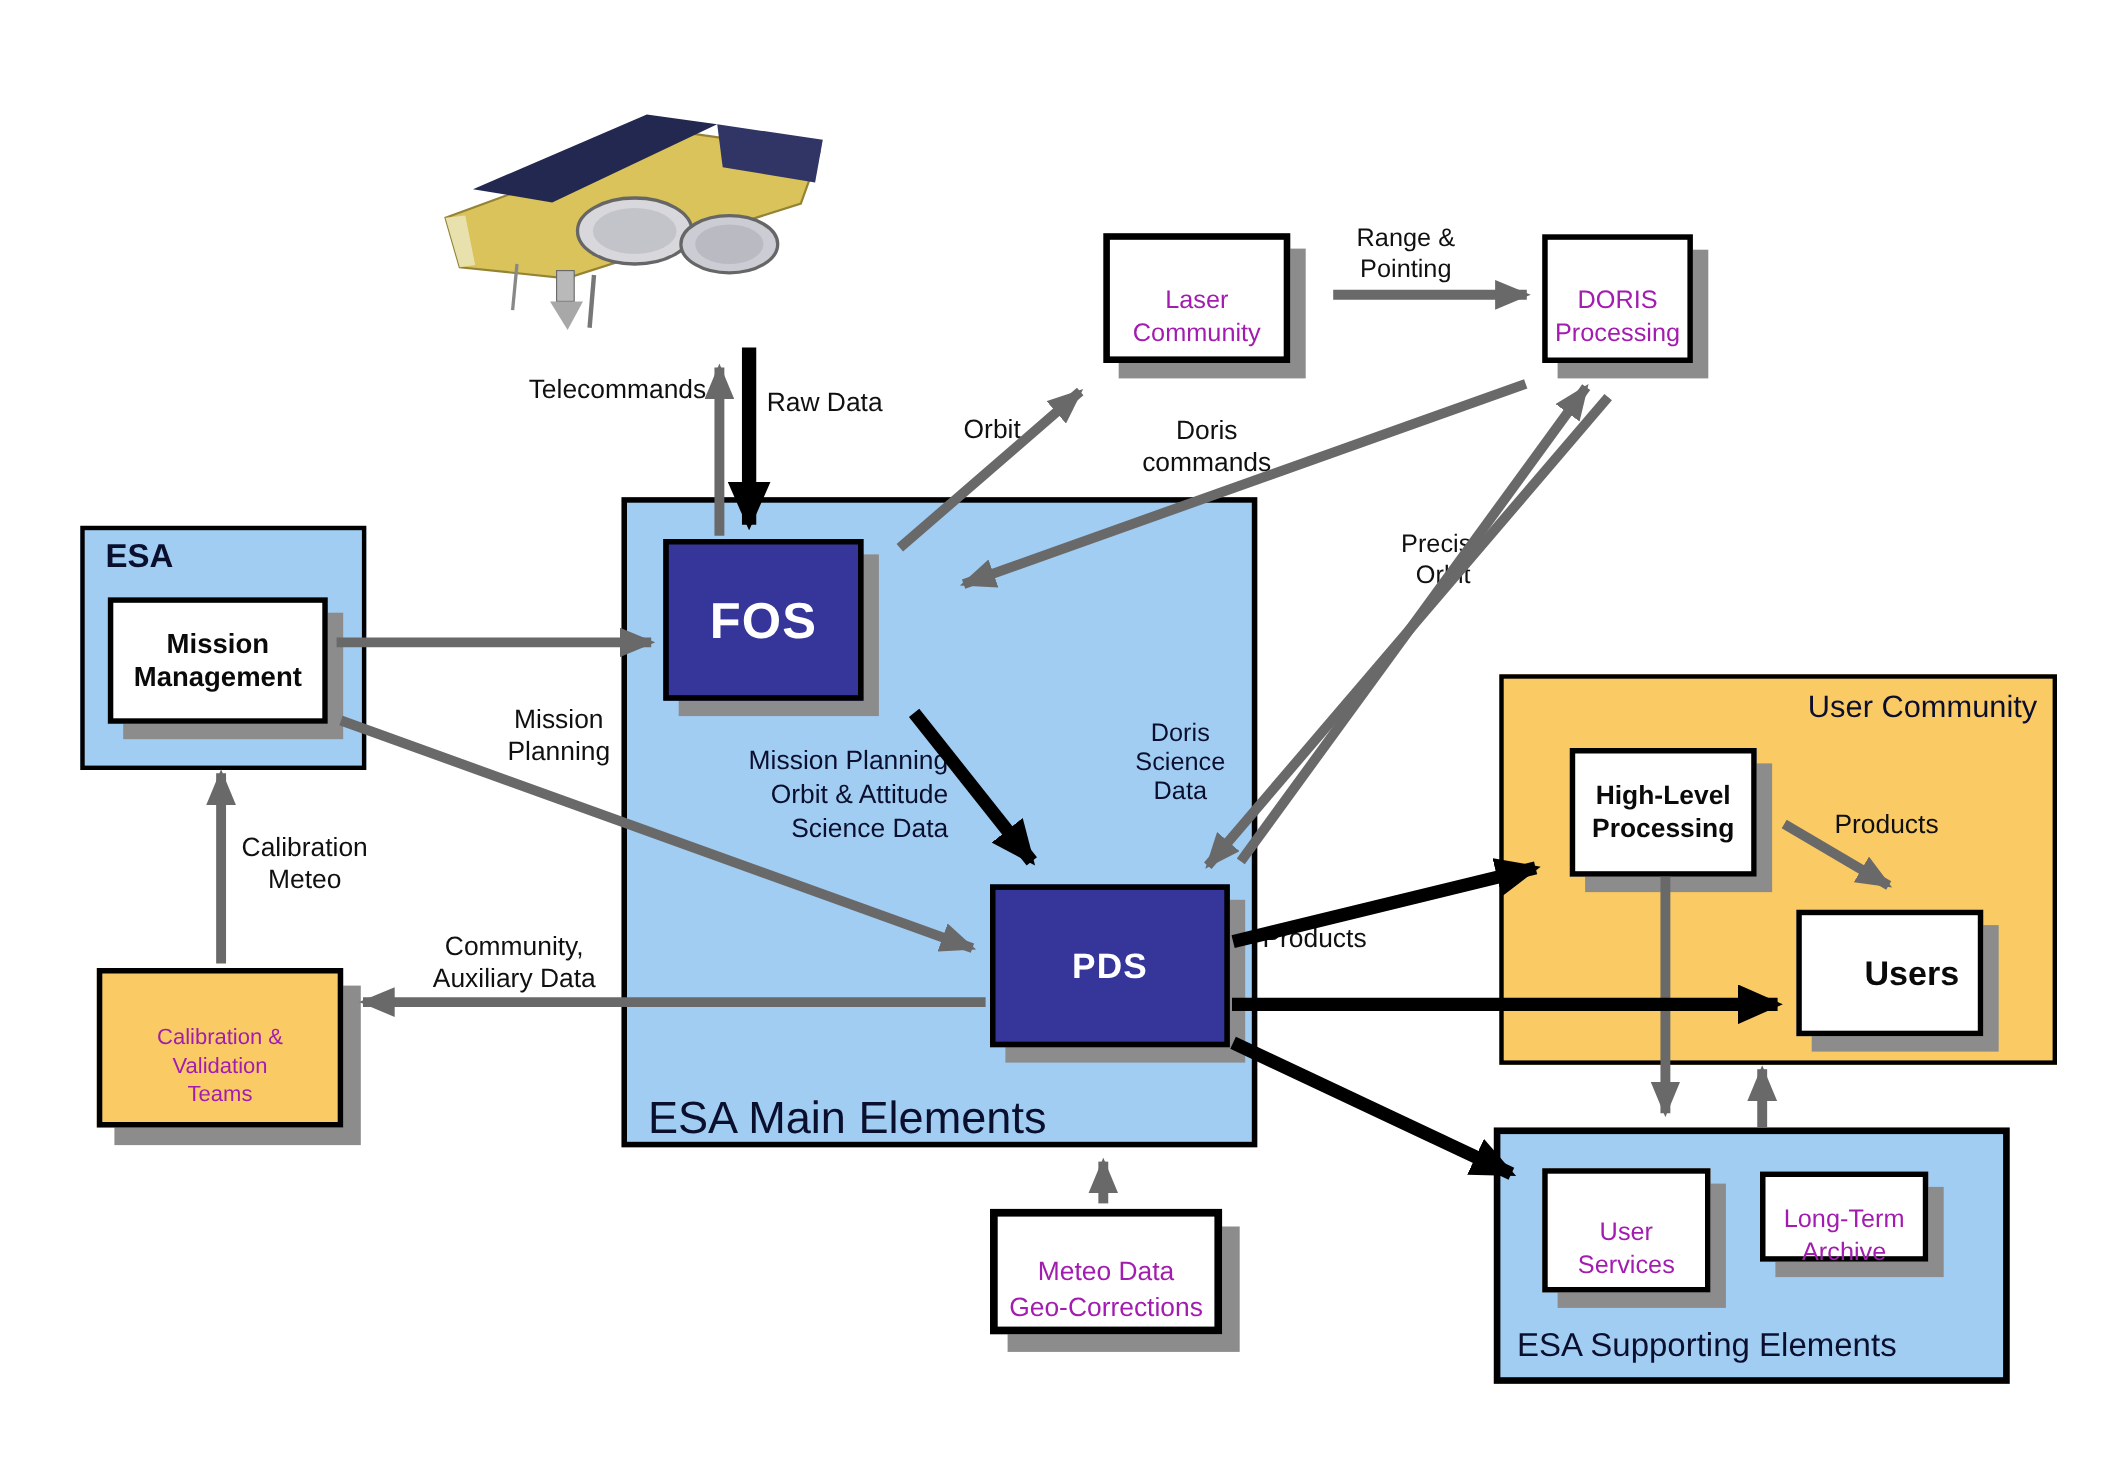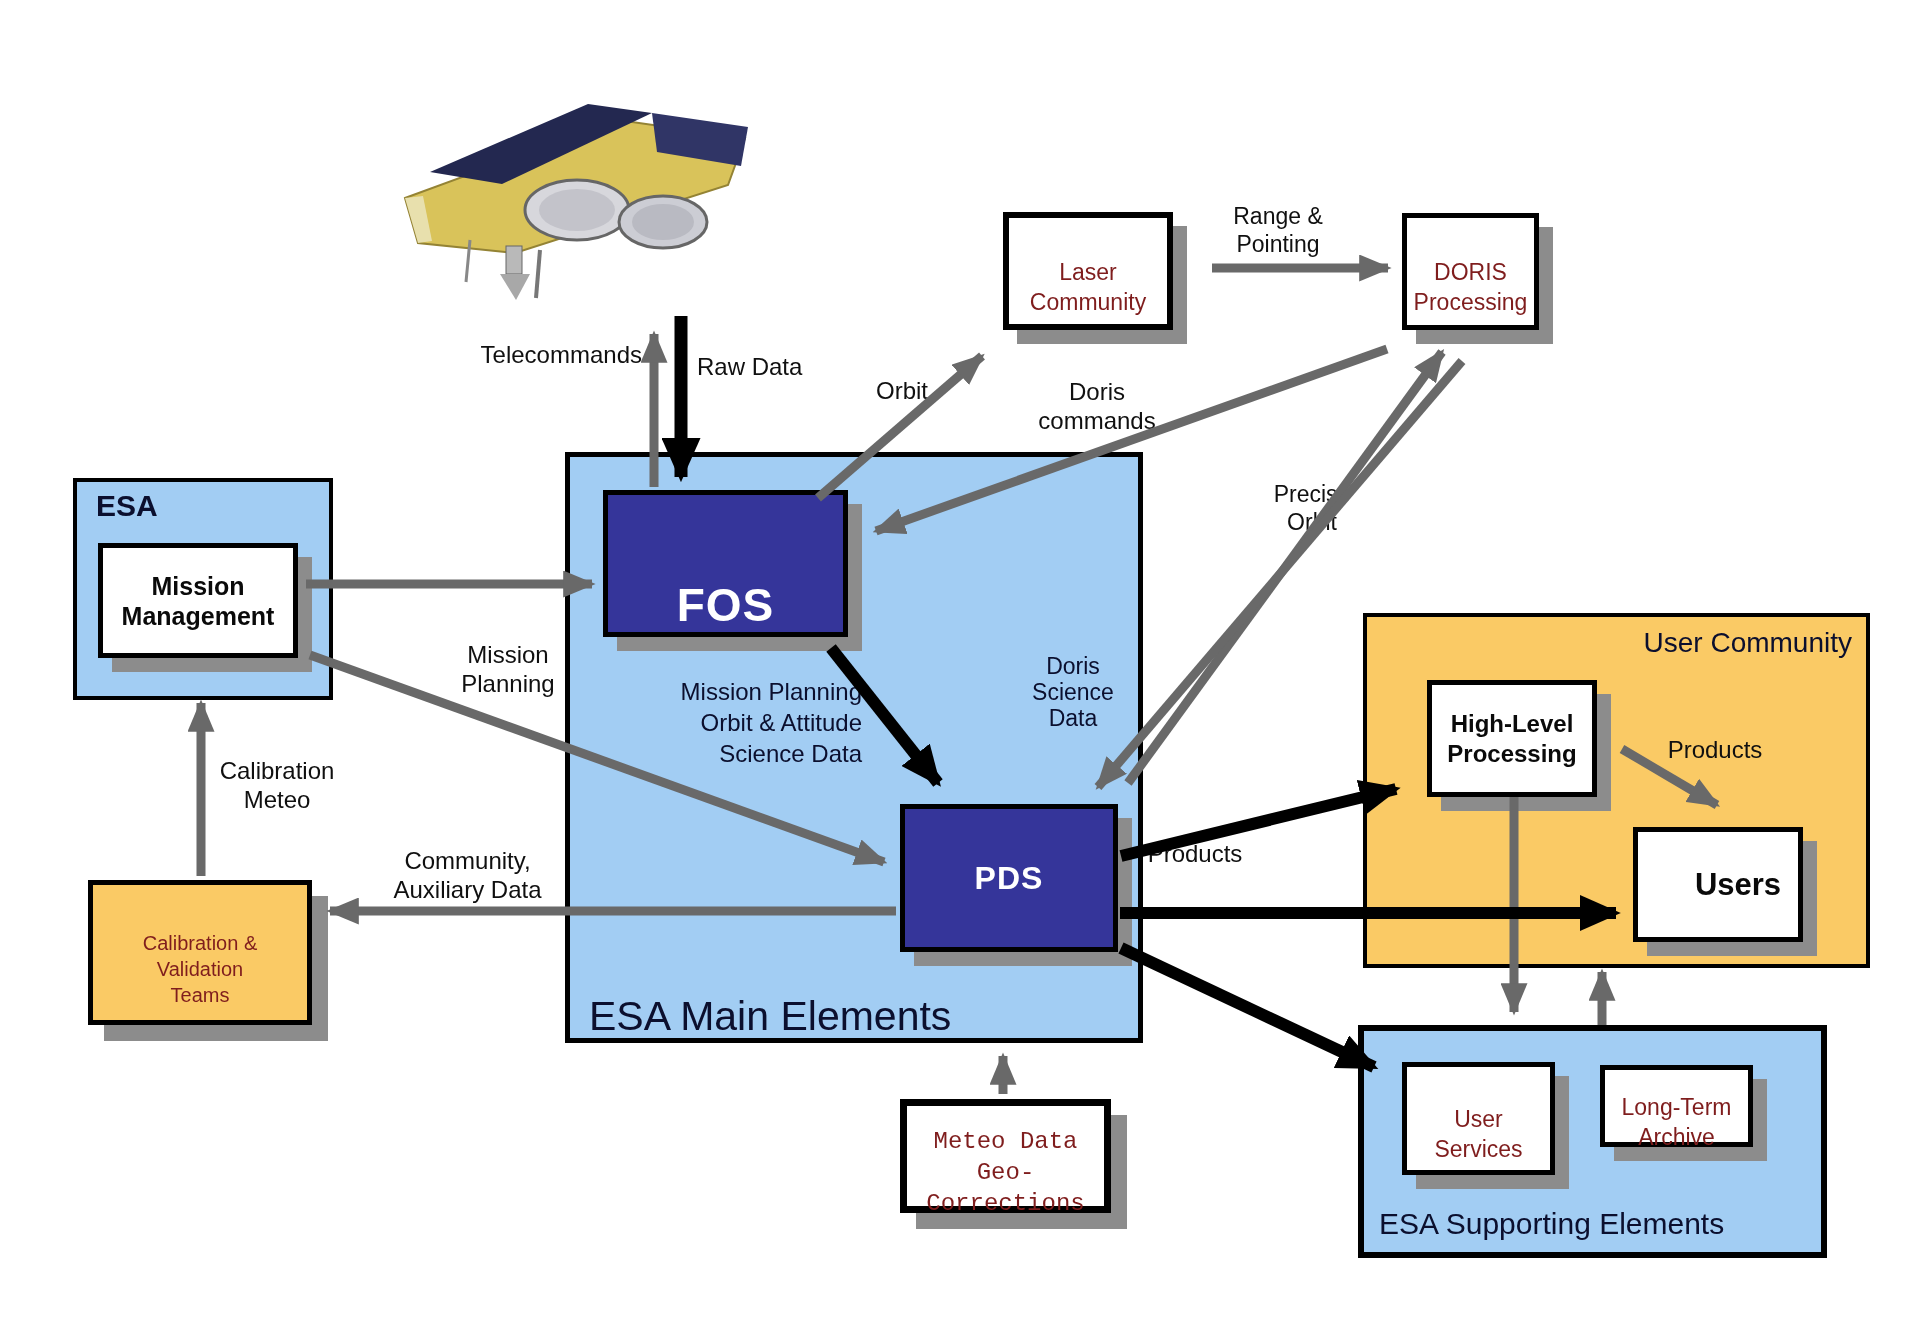--- a/index.html
+++ b/index.html
@@ -20,21 +20,21 @@
   .shadow{box-shadow:14px 14px 0 var(--shadow-gray);}
   .shadow-lg{box-shadow:16px 16px 0 var(--shadow-gray);}
   .white{background:#ffffff;}
   .blue{background:var(--light-blue);}
   .orange{background:var(--orange);}
   .navy{background:var(--dark-blue);}
   .flex{display:flex;align-items:center;justify-content:center;text-align:center;}
   .lbl{white-space:pre-line;}
   .flow{position:absolute;white-space:pre-line;font-size:24px;line-height:1.2;color:#101010;}
   .title{position:absolute;color:var(--navy-text);}
-  .node-text{font-size:23px;line-height:1.3;color:#7f1d1d;margin-top:33px;}
+  .node-text{font-size:23px;line-height:1.3;color:#a21caf;margin-top:33px;}
   .bold{font-weight:bold;}
   svg.overlay{position:absolute;left:0;top:0;pointer-events:none;}
 </style>
 </head>
 <body>
 
 <div id="canvas">
 
   <div class="box blue" style="left:73px;top:478px;width:260px;height:222px;border-width:4px;"></div>
   <div class="title bold lbl" style="left:96px;top:489px;font-size:30px;">ESA</div>
@@ -46,40 +46,40 @@
   <div class="title lbl" style="left:1550px;top:627px;width:302px;font-size:28px;text-align:right;">User Community</div>
 
   <div class="box blue" style="left:1358px;top:1025px;width:469px;height:233px;border-width:6px;"></div>
   <div class="title lbl" style="left:1379px;top:1207px;font-size:30px;font-weight:500;">ESA Supporting Elements</div>
 
   <div class="box white shadow flex" style="left:98px;top:543px;width:200px;height:115px;">
     <span class="lbl bold" style="font-size:25px;line-height:1.2;color:#0a0a0a;">Mission
 Management</span>
   </div>
 
-  <div class="box navy shadow flex" style="left:603px;top:490px;width:245px;height:147px;align-items:flex-end;">
+  <div class="box navy shadow flex" style="left:603px;top:490px;width:182px;height:147px;">
     <span class="bold" style="font-size:46px;color:#ffffff;letter-spacing:1px;">FOS</span>
   </div>
 
   <div class="box navy shadow flex" style="left:900px;top:804px;width:218px;height:148px;">
     <span class="bold" style="font-size:32px;color:#ffffff;letter-spacing:1px;">PDS</span>
   </div>
 
   <div class="box white shadow flex" style="left:1003px;top:212px;width:170px;height:118px;border-width:6px;">
     <span class="lbl node-text">Laser
 Community</span>
   </div>
 
   <div class="box white shadow flex" style="left:1402px;top:213px;width:137px;height:117px;">
     <span class="lbl node-text">DORIS
 Processing</span>
   </div>
 
   <div class="box white shadow-lg flex" style="left:900px;top:1099px;width:211px;height:114px;border-width:7px;">
-    <span class="lbl node-text" style="font-size:24px;font-family:Liberation Mono, monospace;">Meteo Data
+    <span class="lbl node-text" style="font-size:24px;">Meteo Data
 Geo-Corrections</span>
   </div>
 
   <div class="box orange shadow-lg flex" style="left:88px;top:880px;width:224px;height:145px;">
     <span class="lbl node-text" style="font-size:20px;">Calibration &amp;
 Validation
 Teams</span>
   </div>
 
   <div class="box white shadow flex" style="left:1427px;top:680px;width:170px;height:117px;">

